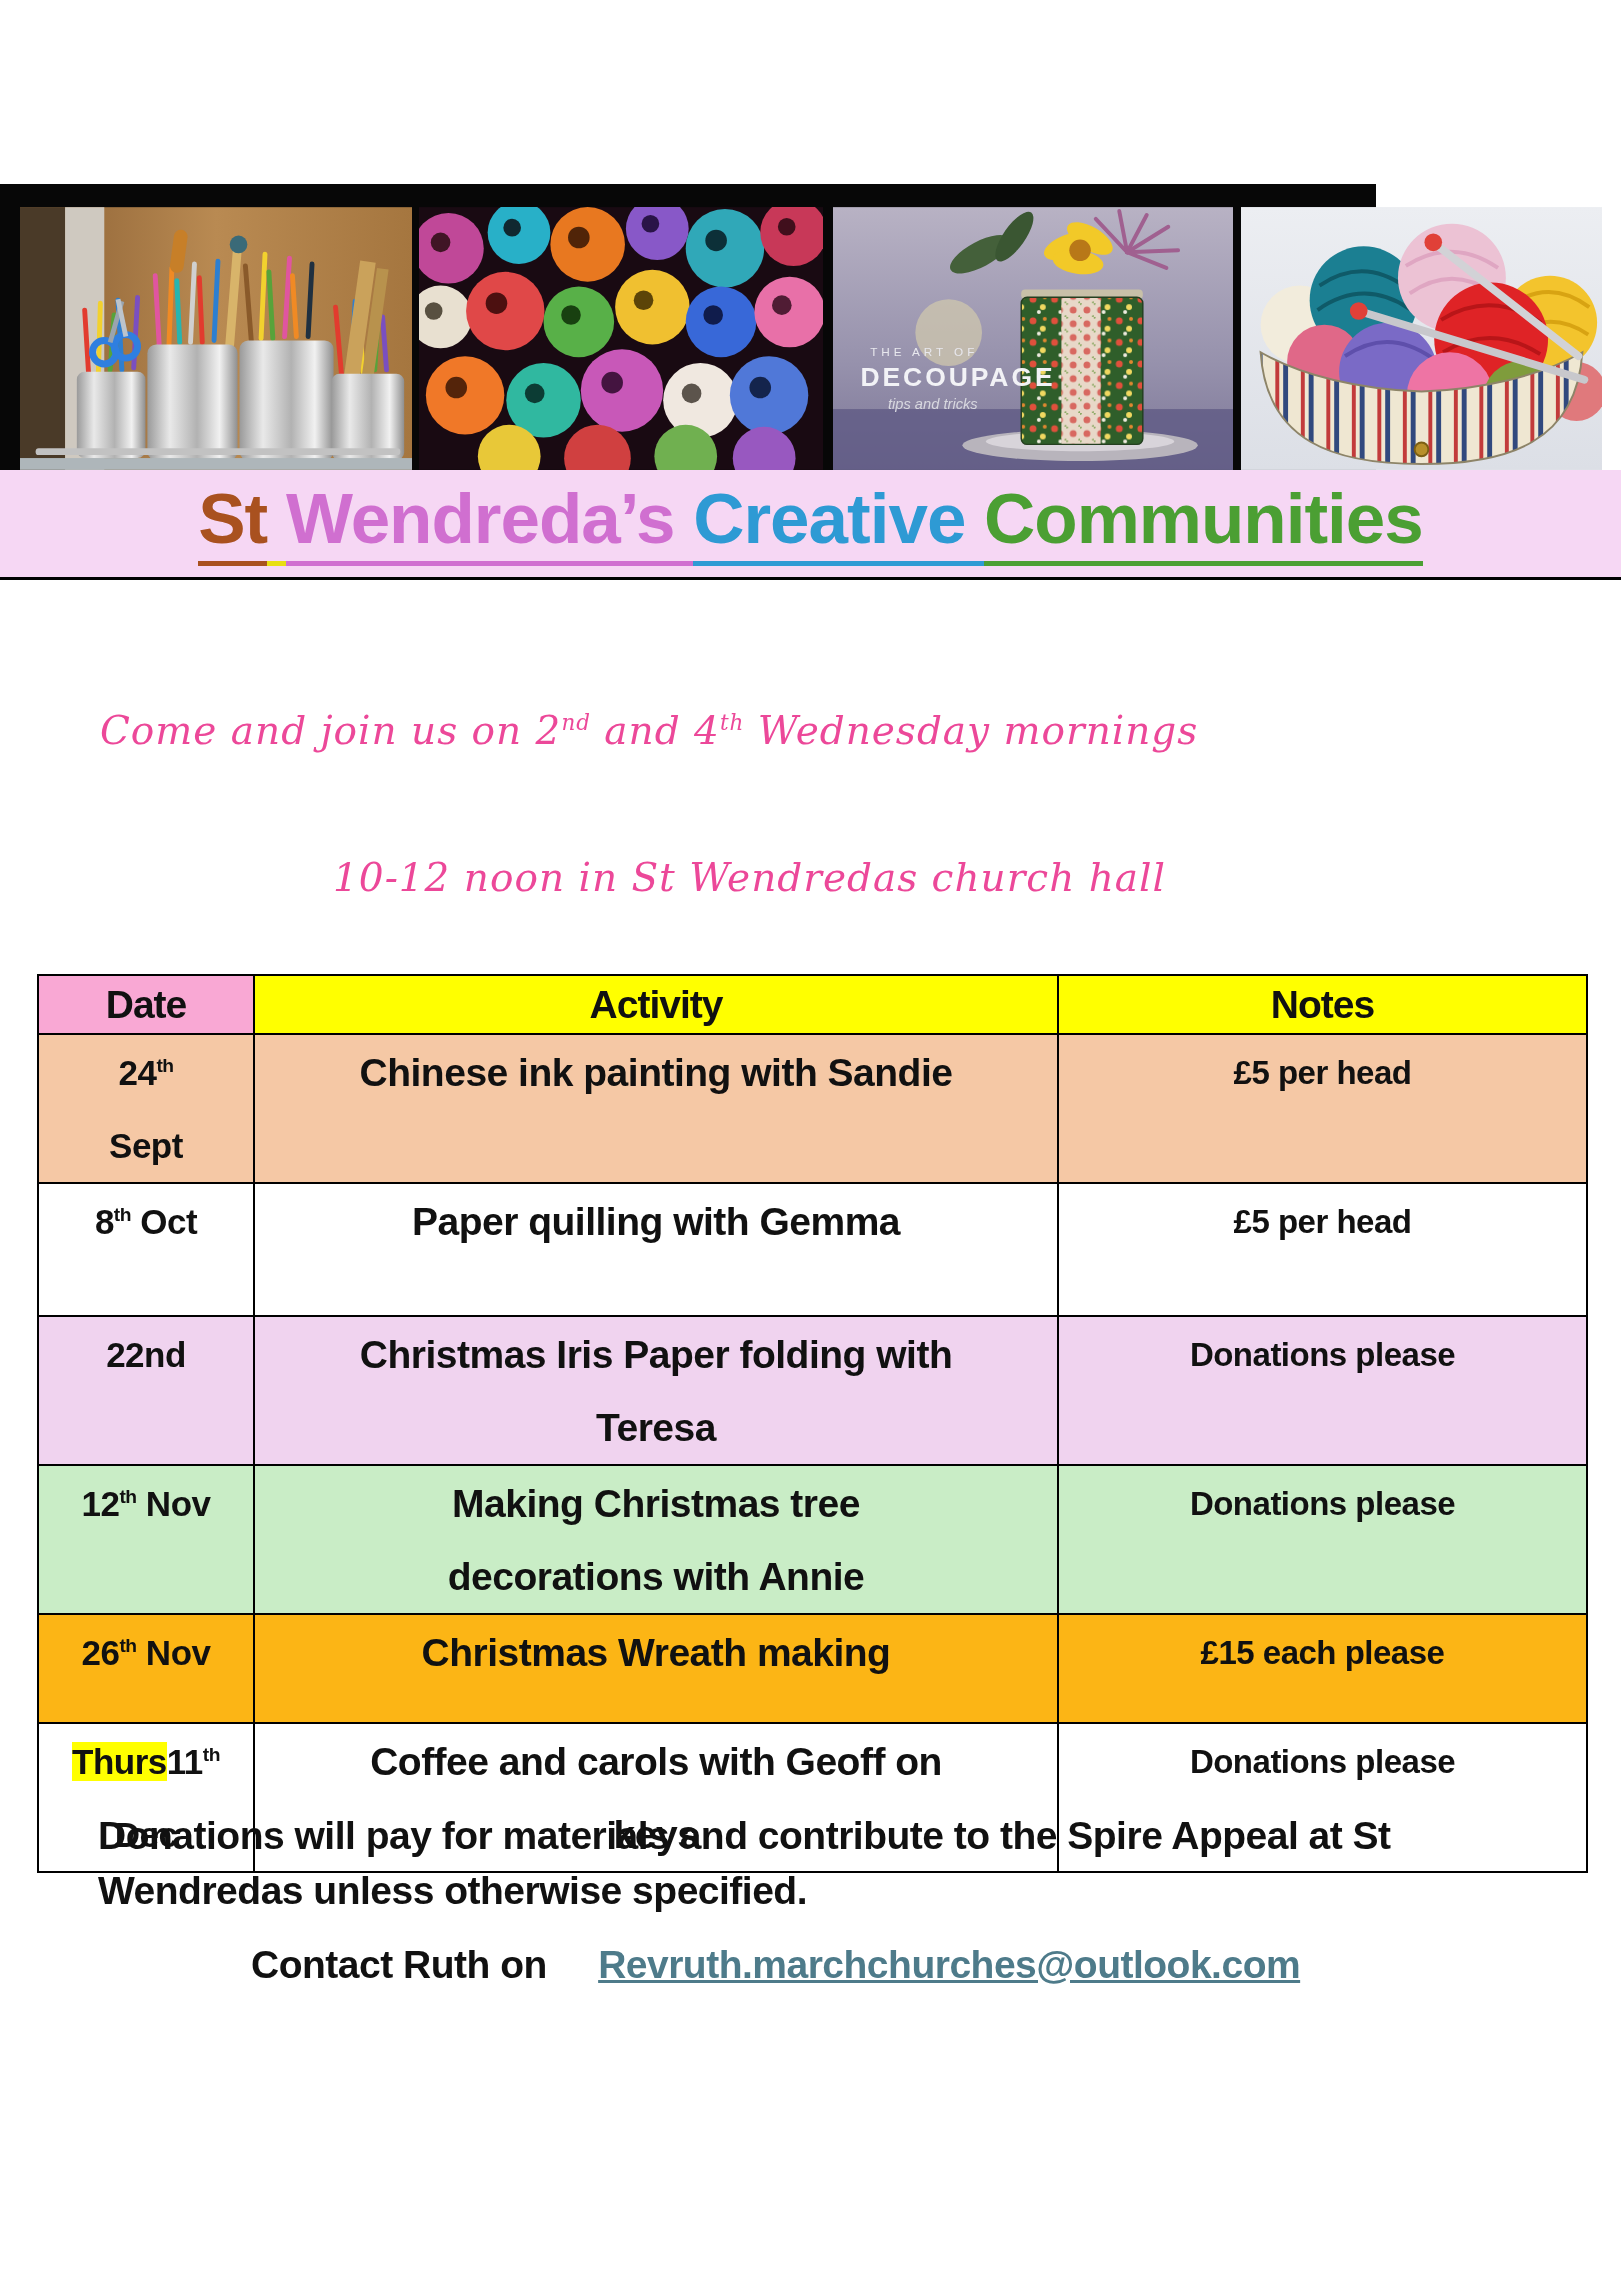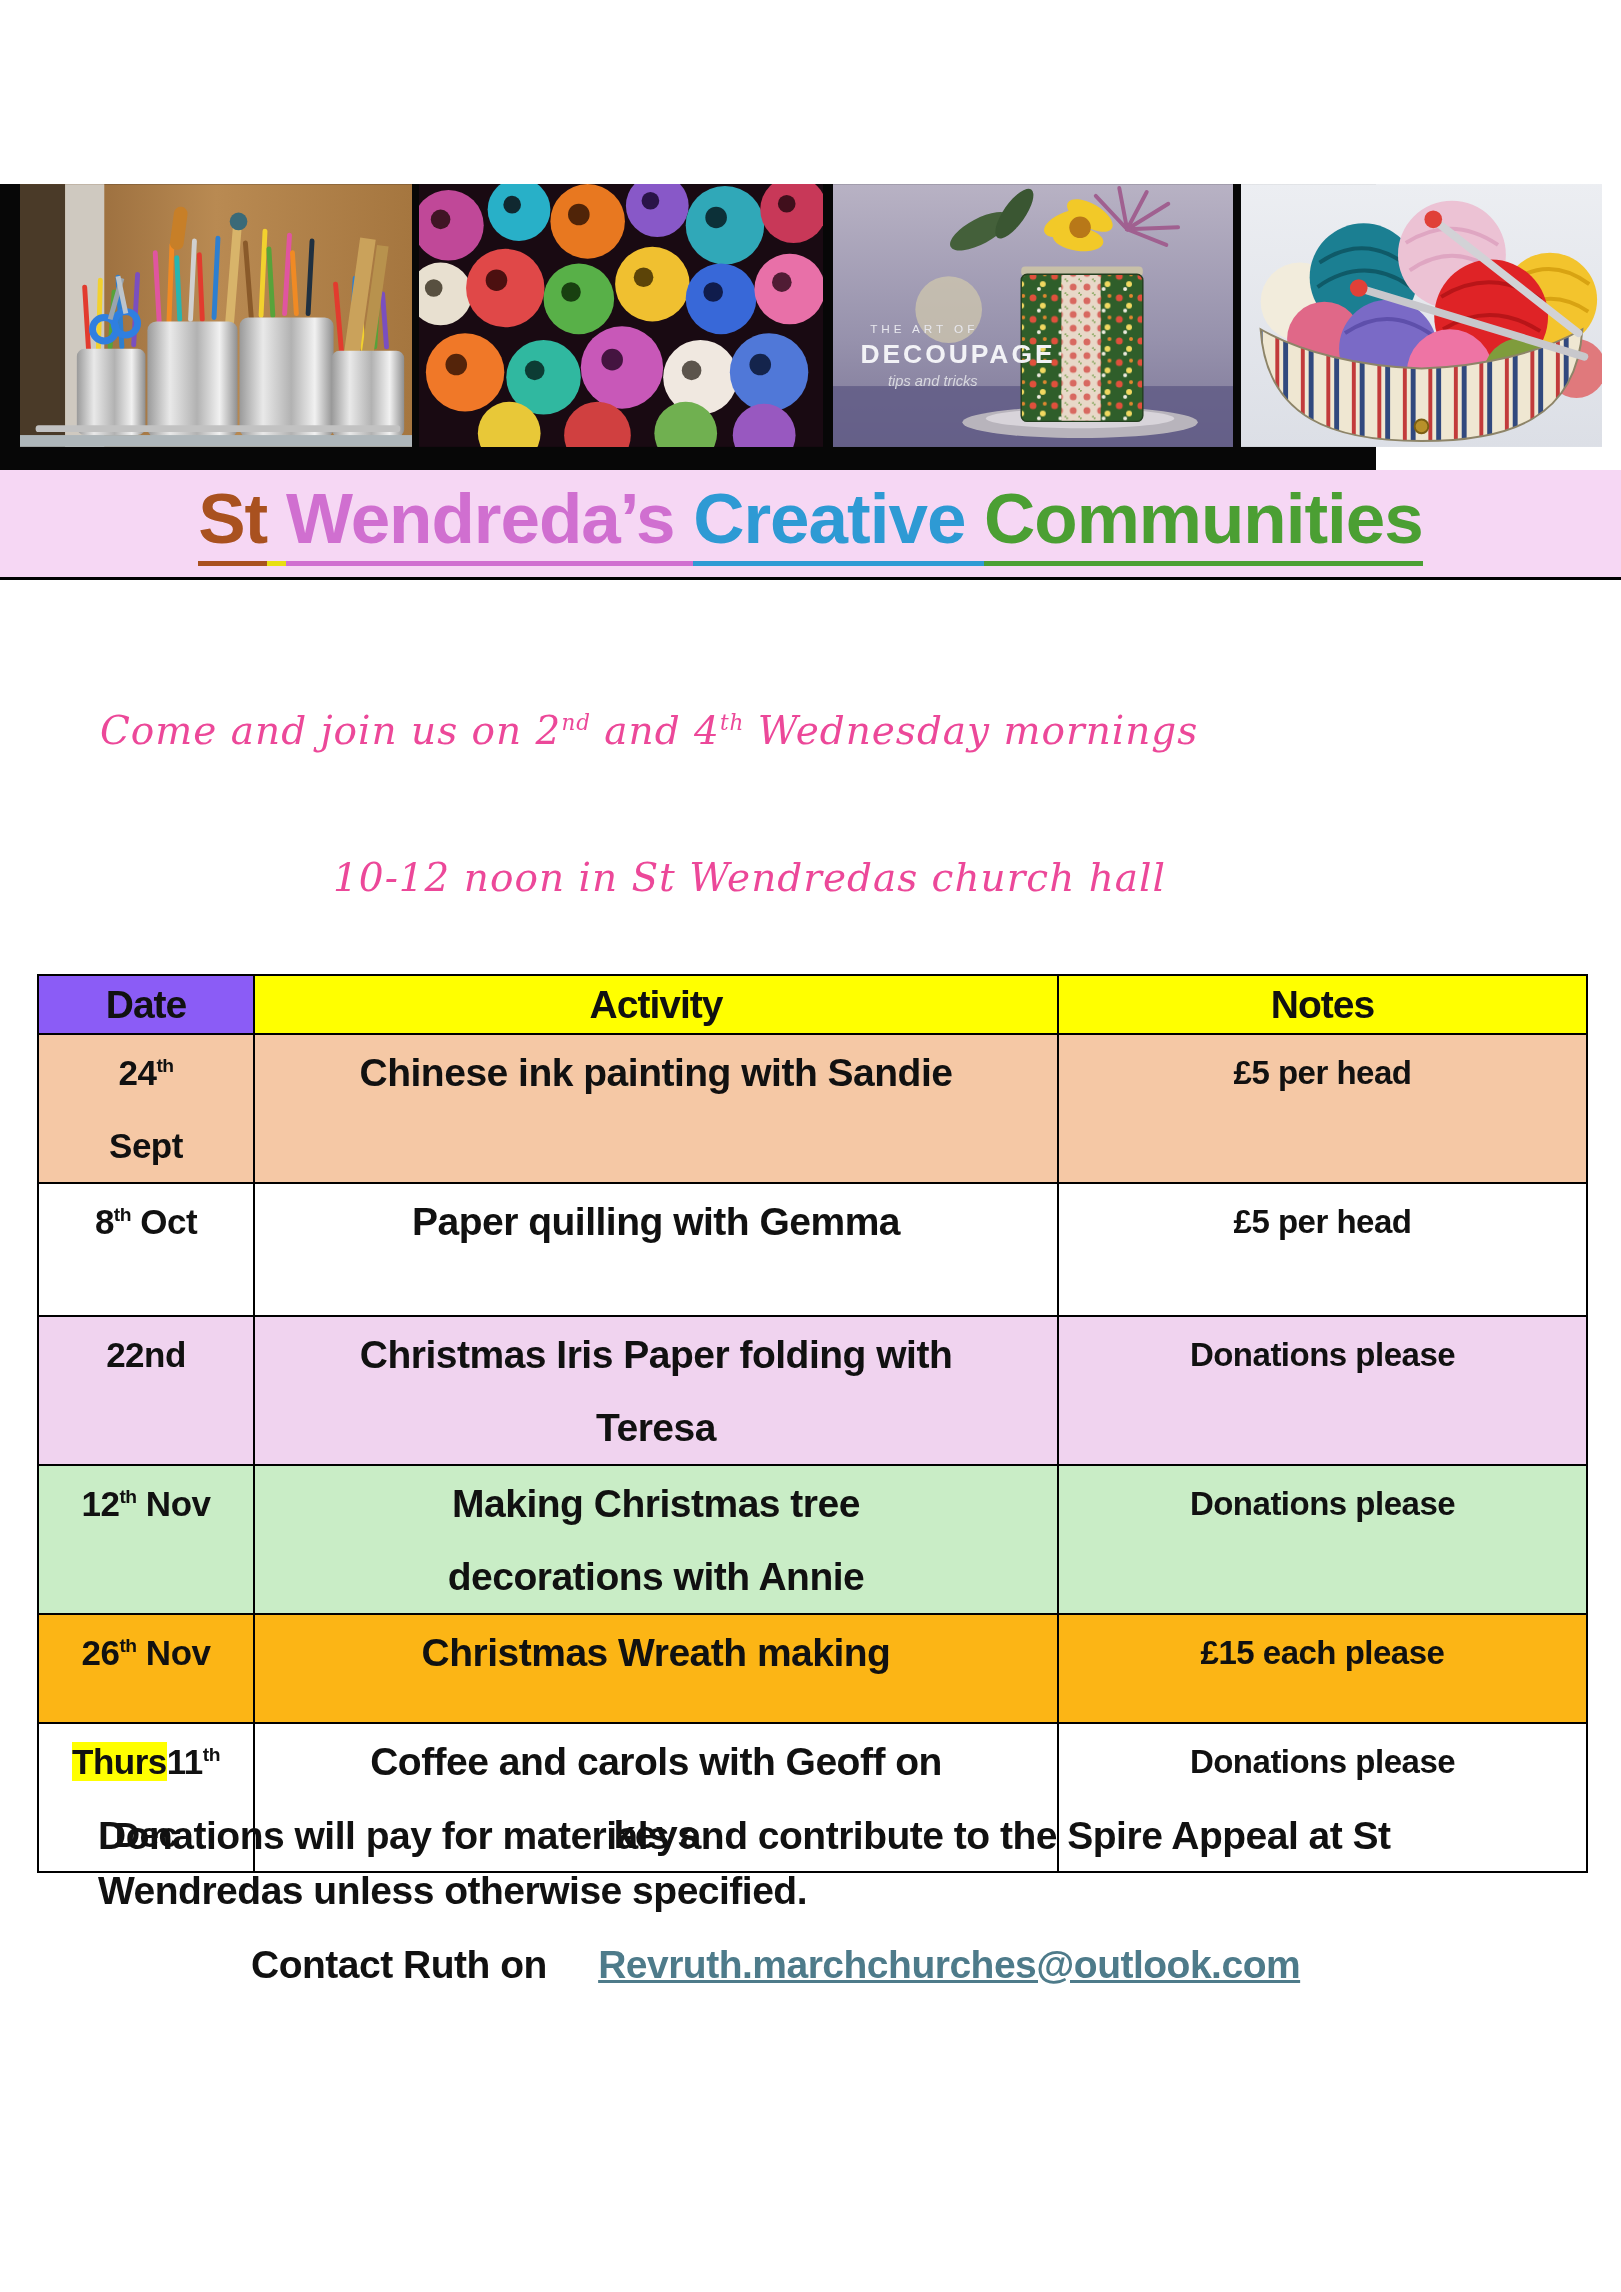--- a/index.html
+++ b/index.html
@@ -1,21 +1,21 @@
 <!DOCTYPE html>
 <html><head>
 <meta charset="utf-8">
 <style>
   html,body{margin:0;padding:0;background:#fff;}
   .page{position:relative;width:1621px;height:2293px;background:#ffffff;overflow:hidden;
         font-family:"Liberation Sans",sans-serif;color:#111;}
 
   
   .photo-strip{position:absolute;top:184px;left:0;width:1376px;height:286px;background:#070707;
-               display:flex;align-items:flex-start;}
+               display:flex;align-items:flex-end;}
   .photo{height:263px;flex:none;overflow:hidden;}
   .photo svg{display:block;}
   .p1{margin-left:19.6px;}
   .p2{margin-left:7.8px;}
   .p3{margin-left:9.8px;}
   .p4{margin-left:7.8px;}
   .photo-strip text{font-family:"Liberation Sans",sans-serif;}
 
   
   .banner{position:absolute;top:470px;left:0;width:1621px;height:110px;box-sizing:border-box;
@@ -275,21 +275,21 @@
   <div class="intro-line intro-2">10-12 noon in St Wendredas church hall</div>
 
   <table class="schedule">
     <colgroup>
       <col style="width:216px">
         <col style="width:804px">
         <col style="width:529px">
     </colgroup>
     <thead>
       <tr>
-        <th style="background: #8b5cf6;">Date</th>
+        <th style="background: #f9a8d4;">Date</th>
         <th style="background: rgb(255, 255, 0);">Activity</th>
         <th style="background: rgb(255, 255, 0);">Notes</th>
       </tr>
     </thead>
     <tbody>
         <tr style="background: rgb(245, 200, 165); height: 96px;">
           <td class="date-cell"><span>24</span><sup>th</sup><br><span>Sept</span></td>
           <td class="activity-cell">Chinese ink painting with Sandie</td>
           <td class="notes-cell">£5 per head</td>
         </tr>

